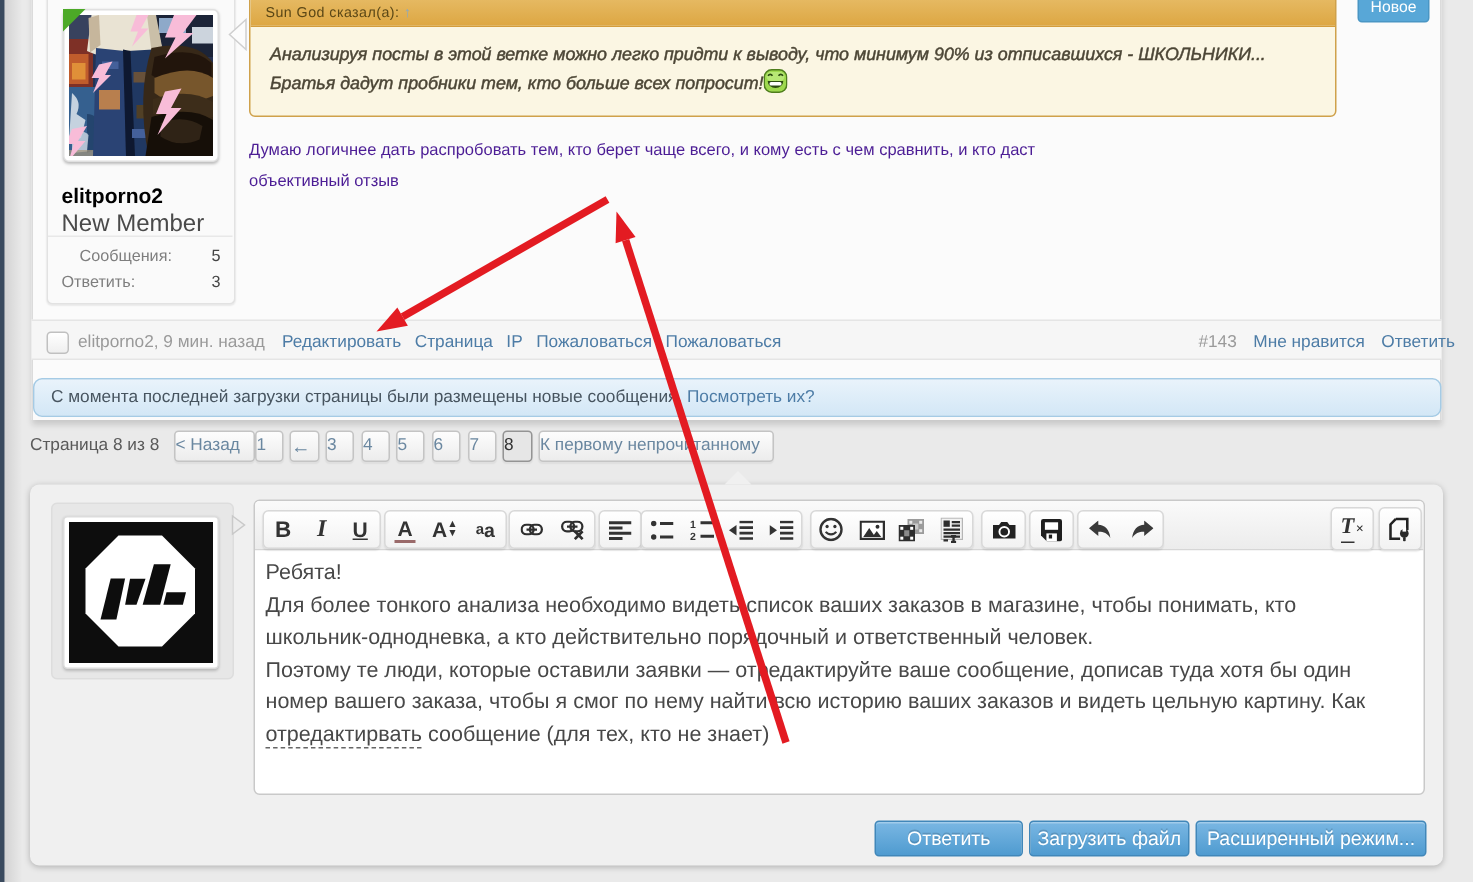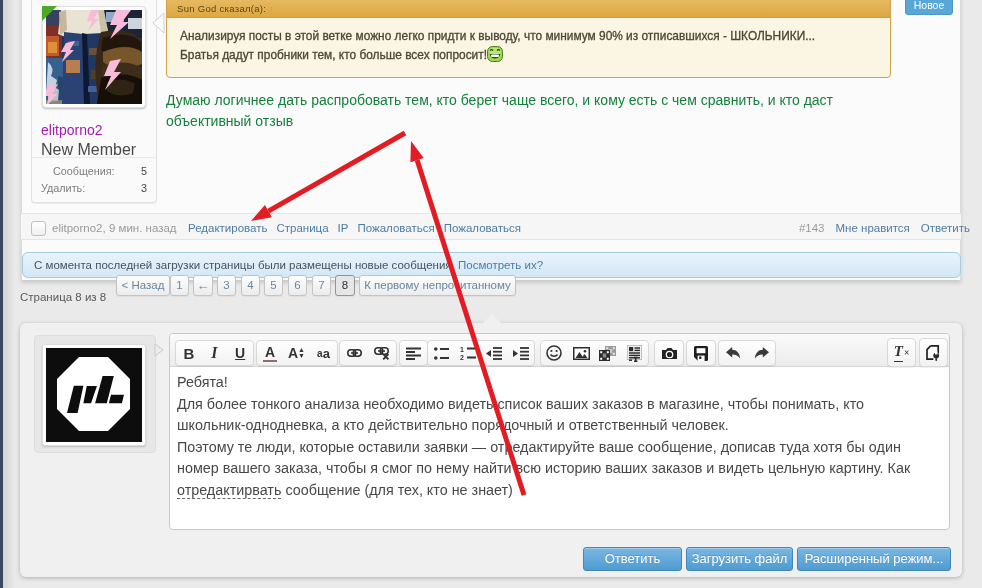--- a/index.html
+++ b/index.html
@@ -1,19 +1,19 @@
 <!DOCTYPE html>
 <html><head><meta charset="utf-8">
 <style>
 html,body{margin:0;padding:0}
 body{width:982px;height:588px;overflow:hidden;position:relative;background:#eaeaea;font-family:"Liberation Sans",sans-serif}
 .abs{position:absolute}
 .lnk{color:#4d7ca6}
 .gray{color:#9a9a9a}
-.navbtn{position:absolute;top:275px;height:19px;line-height:19px;font-size:11.5px;color:#6a87a0;text-align:center;background:linear-gradient(#fdfdfd,#ececec);border:1px solid #c4c4c4;border-radius:3px;box-shadow:0 1px 1px rgba(0,0,0,.05)}
+.navbtn{position:absolute;top:287px;height:19px;line-height:19px;font-size:11.5px;color:#6a87a0;background:linear-gradient(#fdfdfd,#ececec);border:1px solid #c4c4c4;border-radius:3px;box-shadow:0 1px 1px rgba(0,0,0,.05)}
 .tg{position:absolute;top:340px;height:24px;background:linear-gradient(#fff,#f2f2f2);border:1px solid #d8d8d8;border-radius:4px;box-shadow:0 1px 1px rgba(0,0,0,.07);display:flex;align-items:center;justify-content:space-around}
 .tb{display:flex;align-items:center;justify-content:center;width:25px;height:22px;color:#333}
 .bluebtn{position:absolute;top:547px;height:22px;line-height:22px;text-align:center;font-size:13px;color:#fff;background:linear-gradient(#7ab7e3,#4f9bd0);border:1px solid #4187b9;border-radius:3px;text-shadow:0 -1px 0 rgba(0,0,0,.15);box-shadow:inset 0 1px 0 rgba(255,255,255,.3)}
 </style></head>
 <body>
 
 <div class="abs" style="left:0;top:0;width:3px;height:588px;background:#3a4a5e"></div>
 <div class="abs" style="left:3px;top:0;width:12px;height:588px;background:linear-gradient(to right,rgba(0,0,0,.10),rgba(0,0,0,0))"></div>
 
 <div class="abs" style="left:21px;top:-12px;width:938px;height:292px;background:#fbfbfb;border-left:1px solid #dbdbdb;border-right:1px solid #dbdbdb;box-shadow:0 3px 4px rgba(0,0,0,.14)"></div>
@@ -56,46 +56,46 @@
  <g fill="#f8bcd8">
   <polygon points="45,0 53,0 48,9 53,9 42,21 46,11 41,11"></polygon>
   <polygon points="70,0 85,0 76,12 83,12 64,29 71,15 64,15"></polygon>
   <polygon points="20,33 29,31 24,40 28,40 16,52 20,42 15,42"></polygon>
   <polygon points="64,51 75,49 68,62 75,62 59,80 65,66 58,66"></polygon>
   <polygon points="2,76 12,74 6,84 11,84 0,97 3,86 -2,86"></polygon>
  </g>
 </svg>
 <div class="abs" style="left:42px;top:6px;width:0;height:0;border-top:15px solid #4ca927;border-right:15px solid transparent"></div>
 
-<div class="abs" style="left:41px;top:122px;font-size:14px;font-weight:normal;color:#a21caf">elitporno2</div>
+<div class="abs" style="left:41px;top:122px;font-size:14px;font-weight:bold;color:#000000">elitporno2</div>
 <div class="abs" style="left:41px;top:141px;font-size:16px;color:#4a4a4a">New Member</div>
 <div class="abs" style="left:32px;top:157px;width:123px;border-top:1px solid #e8e8e8"></div>
 <div class="abs" style="left:53px;top:165px;font-size:10.8px;color:#7e7e7e">Сообщения:</div>
-<div class="abs" style="left:41px;top:182px;font-size:10.8px;color:#7e7e7e">Удалить:</div>
+<div class="abs" style="left:41px;top:182px;font-size:10.8px;color:#7e7e7e">Ответить:</div>
 <div class="abs" style="left:107px;top:165px;width:40px;text-align:right;font-size:10.8px;color:#444">5</div>
 <div class="abs" style="left:107px;top:182px;width:40px;text-align:right;font-size:10.8px;color:#444">3</div>
 
 <svg class="abs" style="left:151px;top:12px" width="14" height="22">
     <polygon points="13,1 2,11 13,21" fill="#fcfcfc" stroke="#cfcfcf" stroke-width="1"></polygon>
   </svg>
 
 <div class="abs" style="left:166px;top:-8px;width:723px;height:84px;border:1px solid #cfa14b;border-radius:4px;background:#fbf6e3;overflow:hidden">
   <div style="height:14px;background:linear-gradient(#e9c06e,#dda743);border-bottom:1px solid #d49d3b;font-size:9.5px;letter-spacing:.3px;color:#5a4716;line-height:11px;padding:10px 0 0 10px">Sun God сказал(а): <span style="color:#8aa8c0">↑</span></div>
-  <div style="padding:9px 13px;font-size:11.9px;color:#4c4636;-webkit-text-stroke:0.3px #4c4636;line-height:19px">Анализируя посты в этой ветке можно легко придти к выводу, что минимум 90% из отписавшихся - ШКОЛЬНИКИ...<br>Братья дадут пробники тем, кто больше всех попросит!<svg width="16" height="16" viewBox="0 0 16 16" style="vertical-align:-3px">
+  <div style="padding:9px 13px;font-size:11.9px;font-style:italic;color:#4c4636;-webkit-text-stroke:0.3px #4c4636;line-height:19px">Анализируя посты в этой ветке можно легко придти к выводу, что минимум 90% из отписавшихся - ШКОЛЬНИКИ...<br>Братья дадут пробники тем, кто больше всех попросит!<svg width="16" height="16" viewBox="0 0 16 16" style="vertical-align:-3px">
         <rect x="0.5" y="0.5" width="15" height="15" rx="5" fill="#9ed94e" stroke="#4e7d1d" stroke-width="1"></rect>
         <rect x="2" y="2" width="12" height="6" rx="3" fill="#b7e775"></rect>
         <path d="M3,4.5 q1.5,-1.8 3,0 M10,4.5 q1.5,-1.8 3,0" fill="none" stroke="#2c4a10" stroke-width="1.2"></path>
         <path d="M2.8,8 h10.4 a5.2,4.6 0 0 1 -10.4,0z" fill="#2c4a10"></path>
         <rect x="4" y="8.6" width="8" height="2.4" rx="1" fill="#fff"></rect>
       </svg></div>
 </div>
 
 <div class="abs" style="left:905px;top:-5px;width:46px;height:18px;background:#58a7d7;border:1px solid #4a96c4;border-radius:3px;color:#fff;font-size:10.5px;text-align:center;line-height:19px;box-shadow:inset 0 1px 0 rgba(255,255,255,.25)">Новое</div>
 
-<div class="abs" style="left:166px;top:90px;width:780px;font-size:14px;color:#15803d;line-height:21px">Думаю логичнее дать распробовать тем, кто берет чаще всего, и кому есть с чем сравнить, и кто даст<br>объективный отзыв</div>
+<div class="abs" style="left:166px;top:90px;width:780px;font-size:11px;color:#4c1d95;line-height:21px">Думаю логичнее дать распробовать тем, кто берет чаще всего, и кому есть с чем сравнить, и кто даст<br>объективный отзыв</div>
 
 <div class="abs" style="left:31px;top:221px;width:13px;height:13px;background:linear-gradient(#fff,#efefef);border:1px solid #c0c0c0;border-radius:3px"></div>
 <div class="abs" style="left:52px;top:222px;font-size:11.5px;color:#9a9a9a">elitporno2, 9 мин. назад</div>
 <div class="abs" style="left:188px;top:222px;font-size:11.5px;color:#4d7ca6;display:flex;gap:9px">
     <span>Редактировать</span>
     <span>Страница</span>
     <span>IP</span>
     <span>Пожаловаться</span>
     <span>Пожаловаться</span>
   </div>

